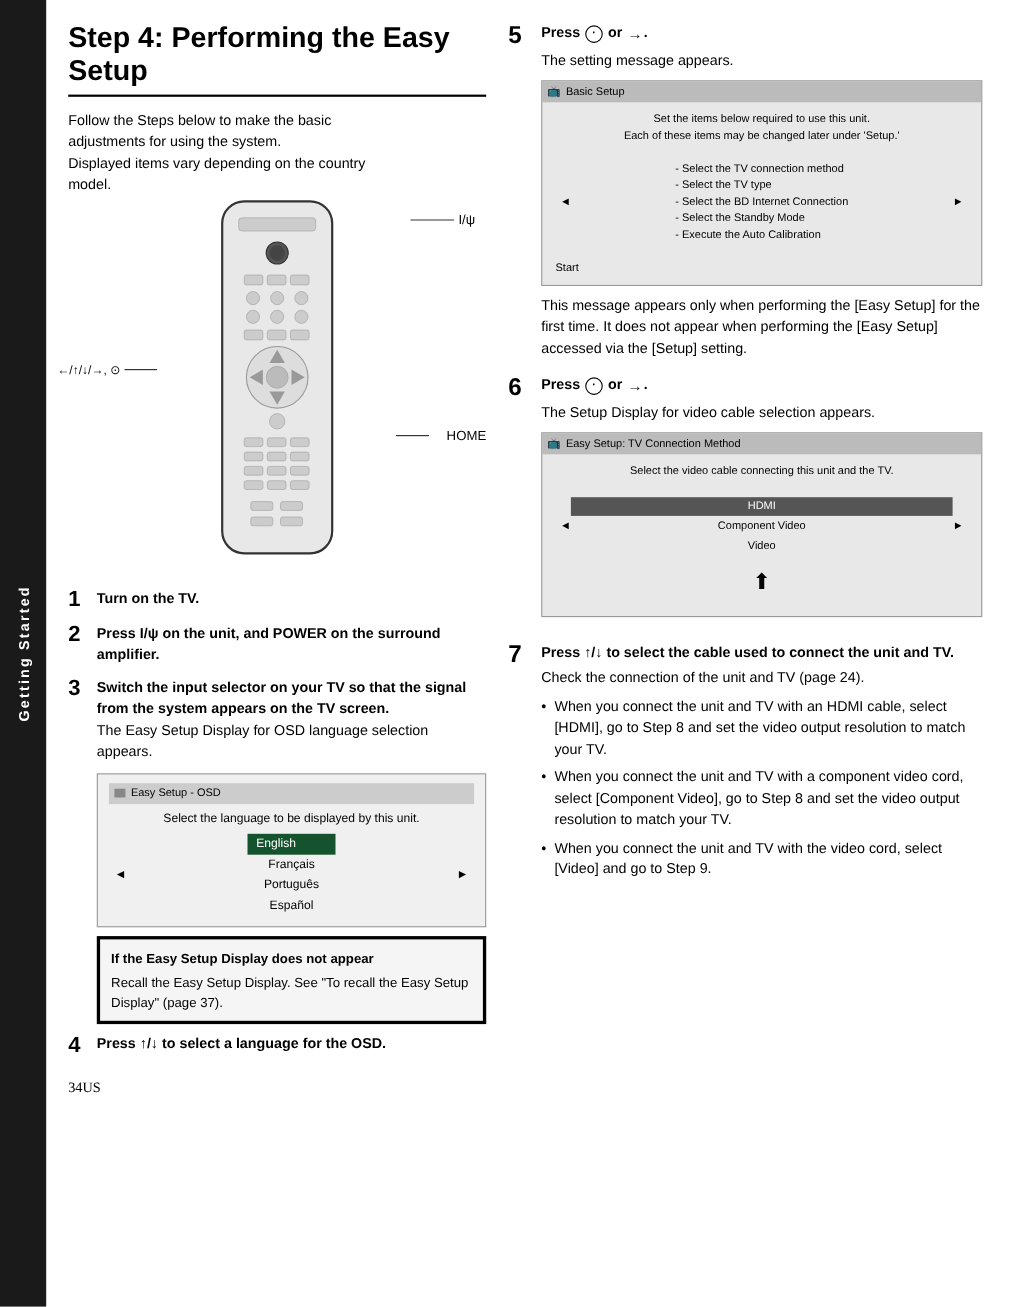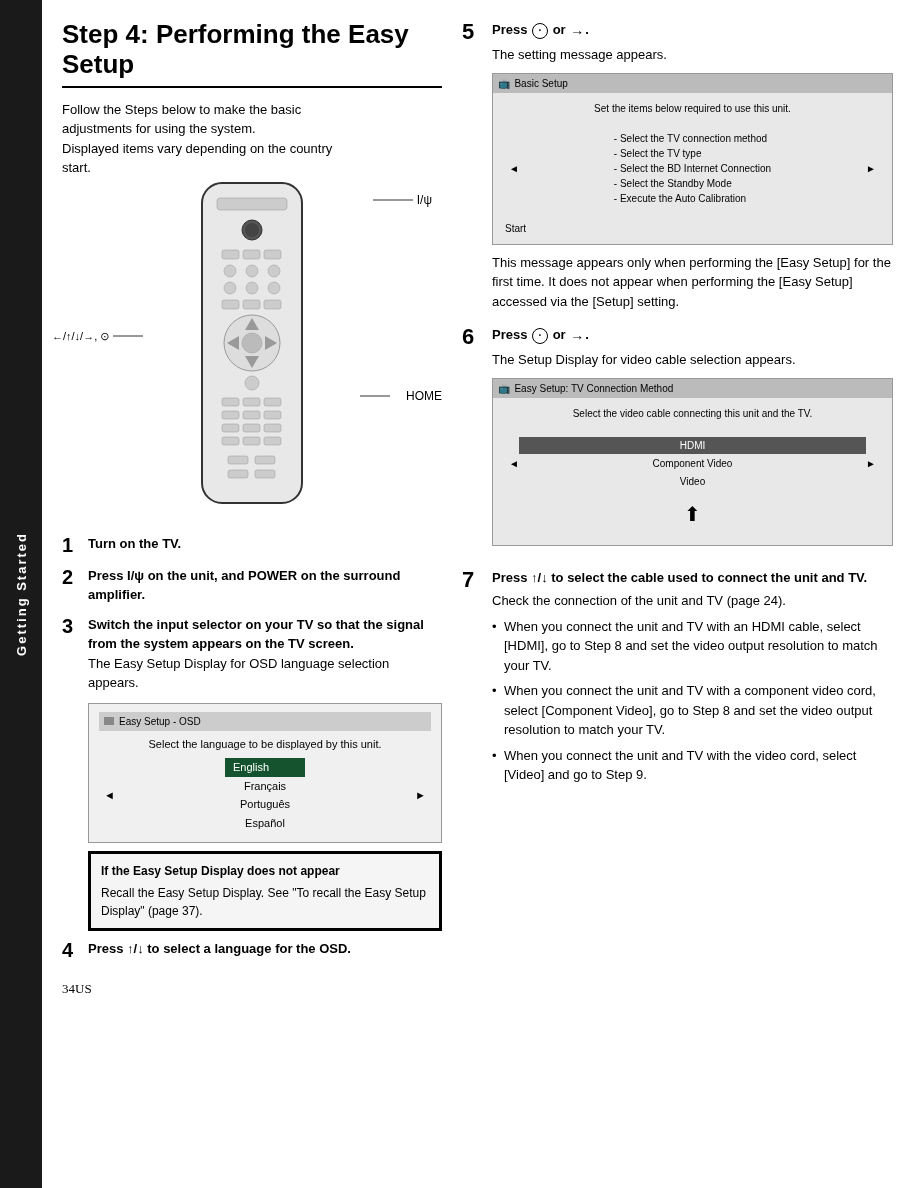--- a/index.html
+++ b/index.html
@@ -286,21 +286,21 @@
 <div class="main">
 
   <div class="left-col">
 
     <h1 class="page-title">Step 4: Performing the Easy Setup</h1>
 
     <div class="intro-text">
       <span>Follow the Steps below to make the basic</span><br>
       <span>adjustments for using the system.</span><br>
       <span>Displayed items vary depending on the country</span><br>
-      <span>start.</span>
+      <span>model.</span>
     </div>
 
     <div class="remote-container relative">
       <svg class="remote-svg" viewBox="0 0 160 340" xmlns="http://www.w3.org/2000/svg">
 
         <rect x="30" y="5" width="100" height="320" rx="20" ry="20" fill="#e8e8e8" stroke="#333" stroke-width="2"></rect>
 
         <rect x="45" y="20" width="70" height="12" rx="3" fill="#ccc" stroke="#999" stroke-width="0.5"></rect>
 
         <circle cx="80" cy="52" r="10" fill="#555" stroke="#333" stroke-width="1"></circle>
@@ -438,20 +438,21 @@
         </div>
         <div>The setting message appears.</div>
 
         <div class="setup-screen">
           <div class="title-bar">
             <span>📺</span>
             <span>Basic Setup</span>
           </div>
           <div class="body">
             <div class="center">Set the items below required to use this unit.</div>
+            <div class="center">Each of these items may be changed later under 'Setup.'</div>
             <br>
             <div class="with-arrows">
               <span>◄</span>
               <div>
                 <div>- Select the TV connection method</div>
                 <div>- Select the TV type</div>
                 <div>- Select the BD Internet Connection</div>
                 <div>- Select the Standby Mode</div>
                 <div>- Execute the Auto Calibration</div>
               </div>

